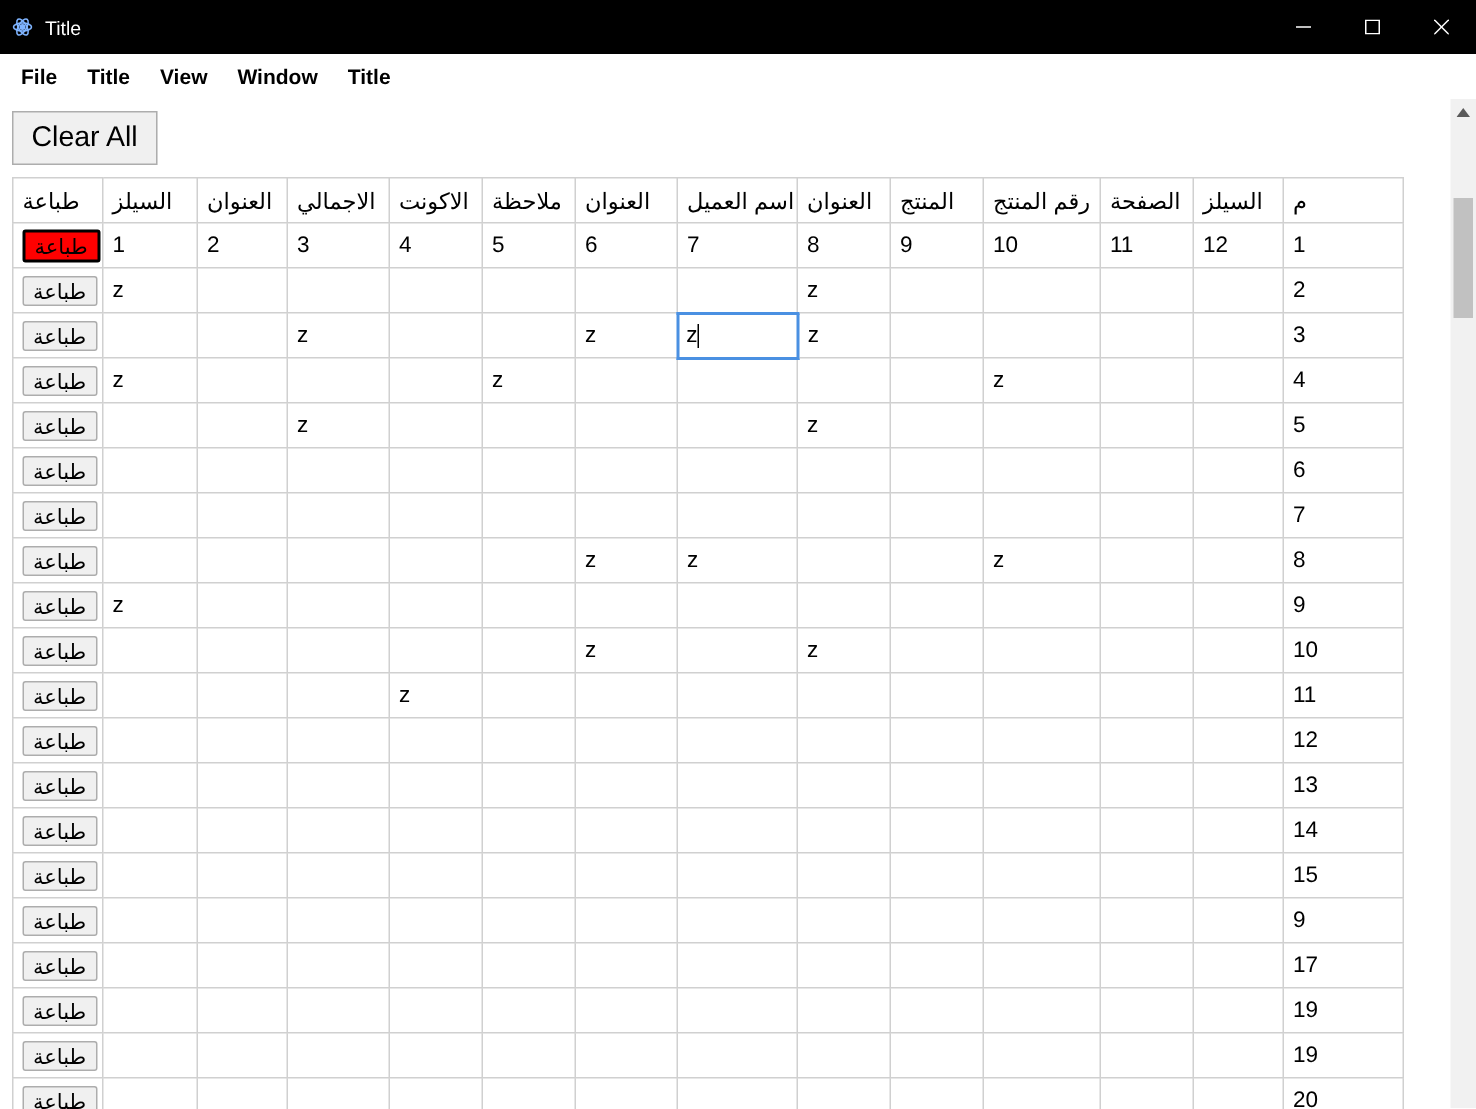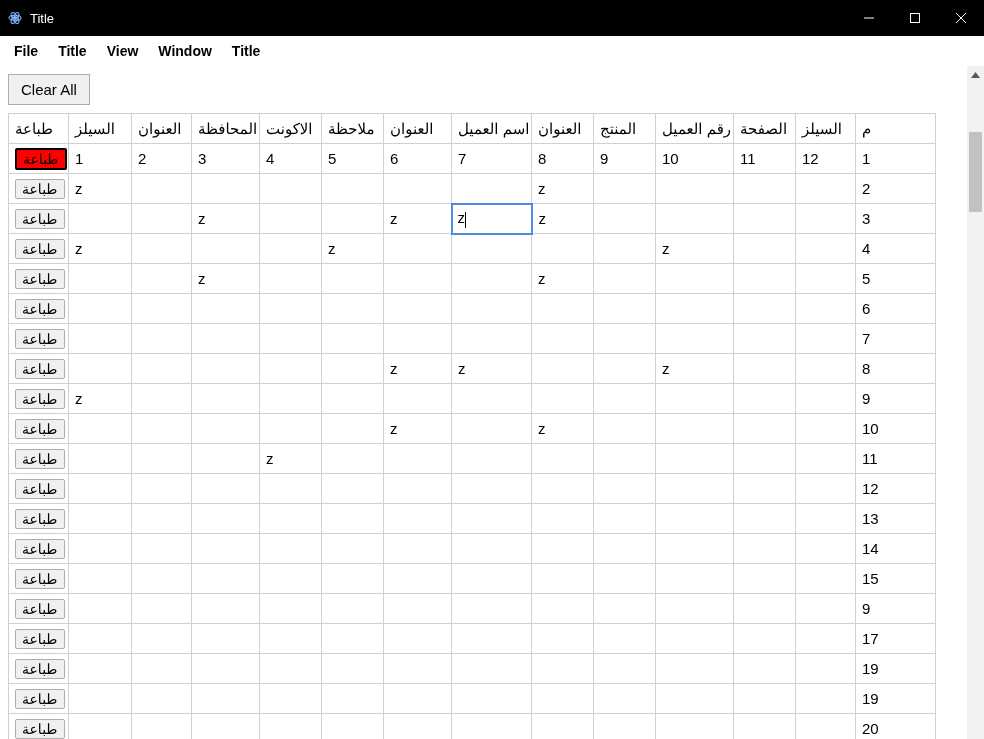--- a/index.html
+++ b/index.html
@@ -20,21 +20,21 @@
   .menuitem { padding:4px 10px; font-size:14px; cursor:default;font-weight:bold; }
 
   
   .content { flex:1; display:flex; overflow:hidden; }
   .main { flex:1; padding:8px 0 0 8px; overflow:auto; }
   .vscroll { width:17px; background:#f1f1f1; position:relative; }
   .vscroll .arrow { height:17px; display:flex; align-items:center; justify-content:center; }
   .vscroll .arrow svg { fill:#5a5a5a; }
   .vscroll .thumb { position:absolute; left:2px; right:2px; top:66px; height:80px; background:#c1c1c1; }
 
-  .clearall { display:inline-block; margin:0 0 8px 0; padding:6px 12px; font-size:15px; border:1px solid #adadad; background:#f0f0f0; cursor:default; }
+  .clearall { display:inline-block; margin:0 0 8px 0; padding:6px 12px; font-size:19px; border:1px solid #adadad; background:#f0f0f0; cursor:default; }
 
   table.data { border-collapse:collapse; table-layout:fixed; width:790px; }
   table.data th, table.data td { border:1px solid #d0d0d0; padding:3px 6px; text-align:left; vertical-align:middle; font-weight:normal; height:30px; overflow:hidden; white-space:nowrap; }
   table.data th { font-size:15px; }
   table.data td { font-size:15px; }
   .col-print { width:60px; }
   .col-1 { width:63px; }
   .col-2 { width:60px; }
   .col-3 { width:68px; }
   .col-4 { width:62px; }
@@ -115,28 +115,28 @@
           <col class="col-10">
           <col class="col-11">
           <col class="col-12">
           <col class="col-13">
       </colgroup>
       <thead>
         <tr>
           <th>طباعة</th>
           <th>السيلز</th>
           <th>العنوان</th>
-          <th>المحافظة</th>
+          <th>الاجمالي</th>
           <th>الاكونت</th>
           <th>ملاحظة</th>
           <th>العنوان</th>
           <th>اسم العميل</th>
           <th>العنوان</th>
           <th>المنتج</th>
-          <th>رقم العميل</th>
+          <th>رقم المنتج</th>
           <th>الصفحة</th>
           <th>السيلز</th>
           <th>م</th>
         </tr>
       </thead>
       <tbody id="tbody">
           <tr>
             <td style="text-align: center;"><span class="btn-print red">طباعة</span></td>
             <td>1</td>
             <td>2</td>

